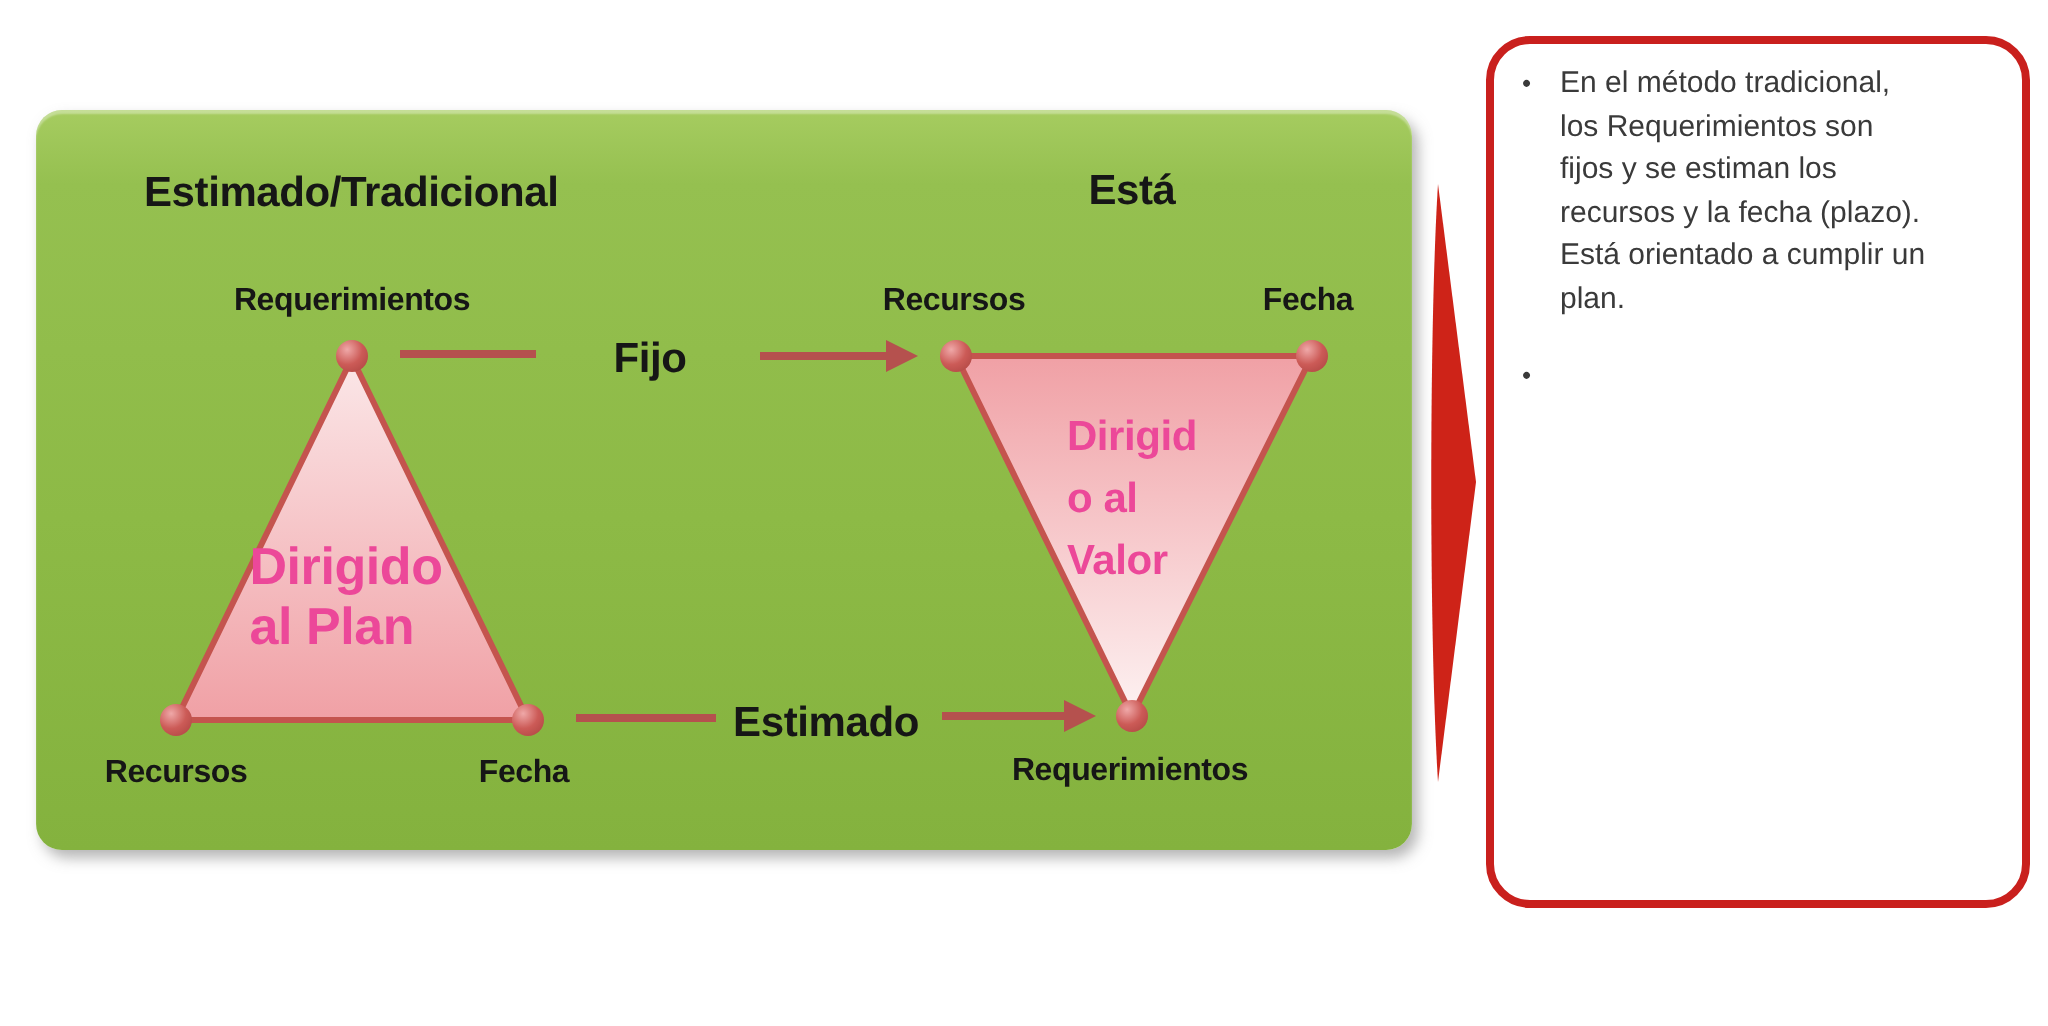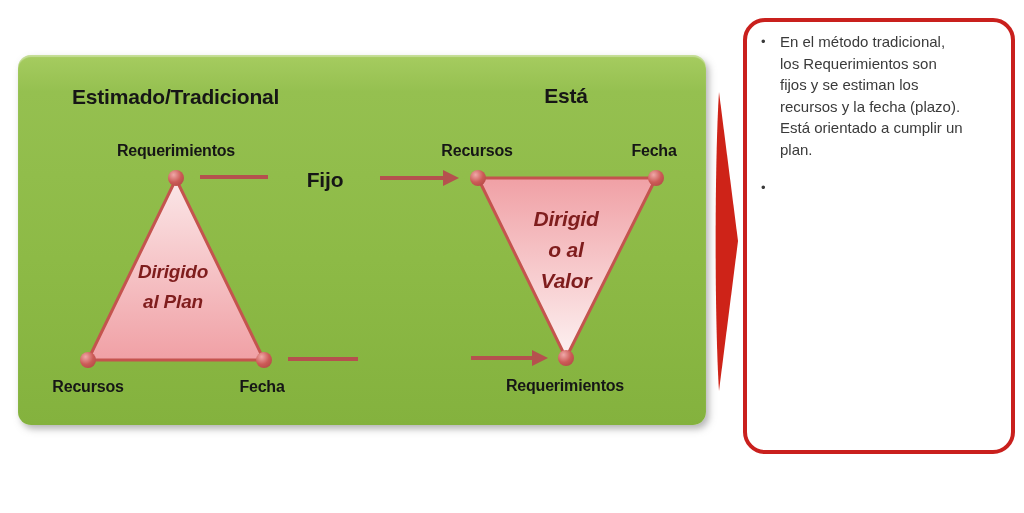--- a/index.html
+++ b/index.html
@@ -17,29 +17,29 @@
   
   svg.shapes { position:absolute; left:0; top:0; }
   
   .lbl {
     position:absolute; font-weight:700; color:#161616; font-size:16px;
     white-space:nowrap; letter-spacing:-0.2px;
   }
   .lbl.center { transform:translateX(-50%); }
   .lbl.header { font-size:21px; }
   .lbl.multiline {
-    white-space:pre-line; text-align:center; color:#7f1d1d;font-style:italic;
+    white-space:pre-line; text-align:left; color:#ec4899;
   }
   .hdr-left   { left:72px;  top:85px; }
   .hdr-right  { left:566px; top:84px; }
   .req-left   { left:176px; top:142px; }
   .fijo       { left:325px; top:168px; font-size:21px; }
   .recursos-t { left:477px; top:142px; }
   .fecha-t    { left:654px; top:142px; }
-  .plan-lbl   { left:173px; top:257px; font-size:19px; line-height:30px; }
+  .plan-lbl   { left:173px; top:268px; font-size:26px; line-height:30px; }
   .valor-lbl  { left:566px; top:203px; font-size:21px; line-height:31px; }
   .recursos-b { left:88px;  top:378px; }
   .fecha-b    { left:262px; top:378px; }
   .estimado   { left:413px; top:350px; font-size:21px; }
   .req-right  { left:565px; top:377px; }
   
   .callout {
     position:absolute; left:743px; top:18px; width:272px; height:436px;
     box-sizing:border-box; border:4px solid #c9201d; border-radius:22px;
     background:#ffffff; padding:9px 10px 8px 5px;
@@ -109,20 +109,21 @@
   <div class="lbl center fecha-t">Fecha</div>
 
   <div class="lbl center multiline plan-lbl">Dirigido
 al Plan</div>
   <div class="lbl center multiline valor-lbl">Dirigid
 o al
 Valor</div>
 
   <div class="lbl center recursos-b">Recursos</div>
   <div class="lbl center fecha-b">Fecha</div>
+  <div class="lbl center estimado">Estimado</div>
   <div class="lbl center req-right">Requerimientos</div>
 
   <div class="callout">
     <ul>
       <li>
         <span class="bullet-dot">•</span>
         <span class="note-text">En el método tradicional,
 los Requerimientos son
 fijos y se estiman los
 recursos y la fecha (plazo).

